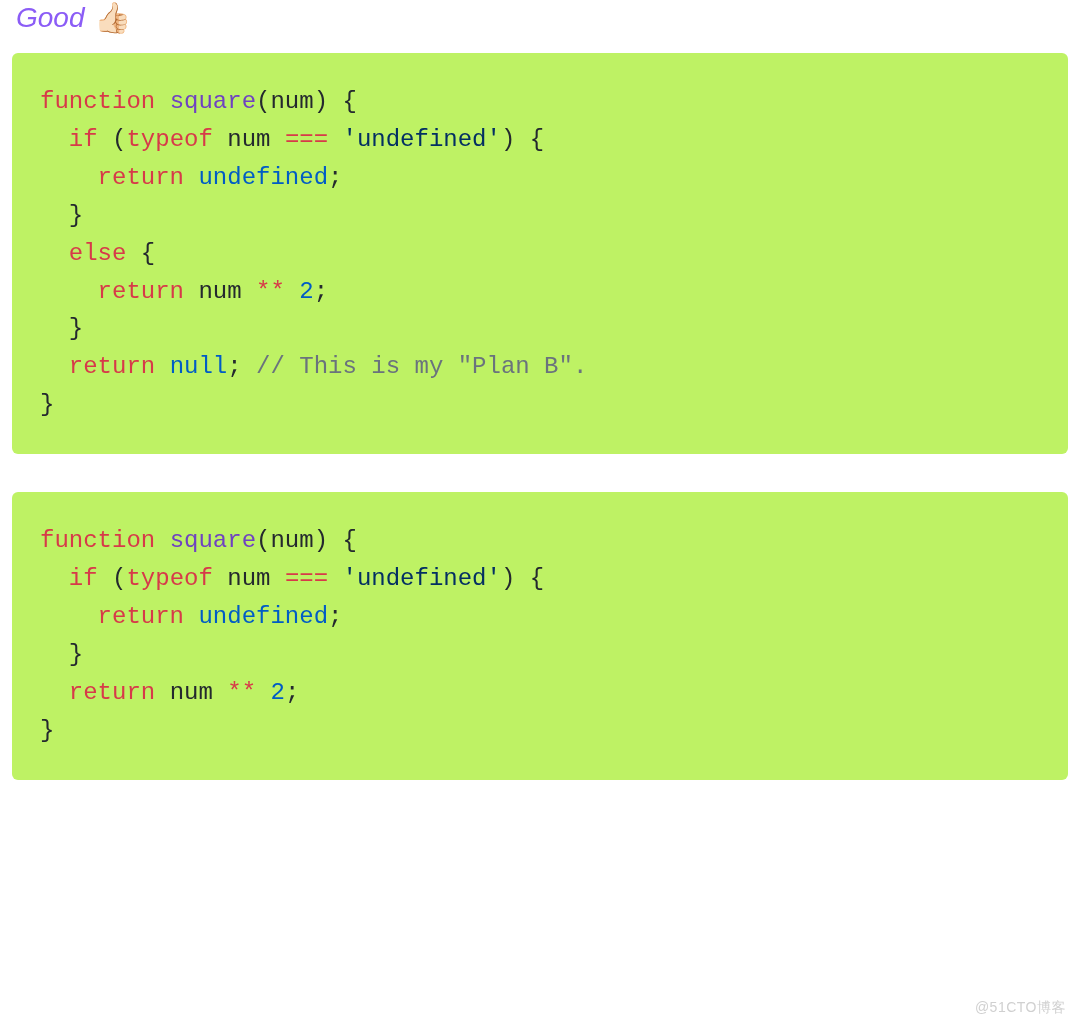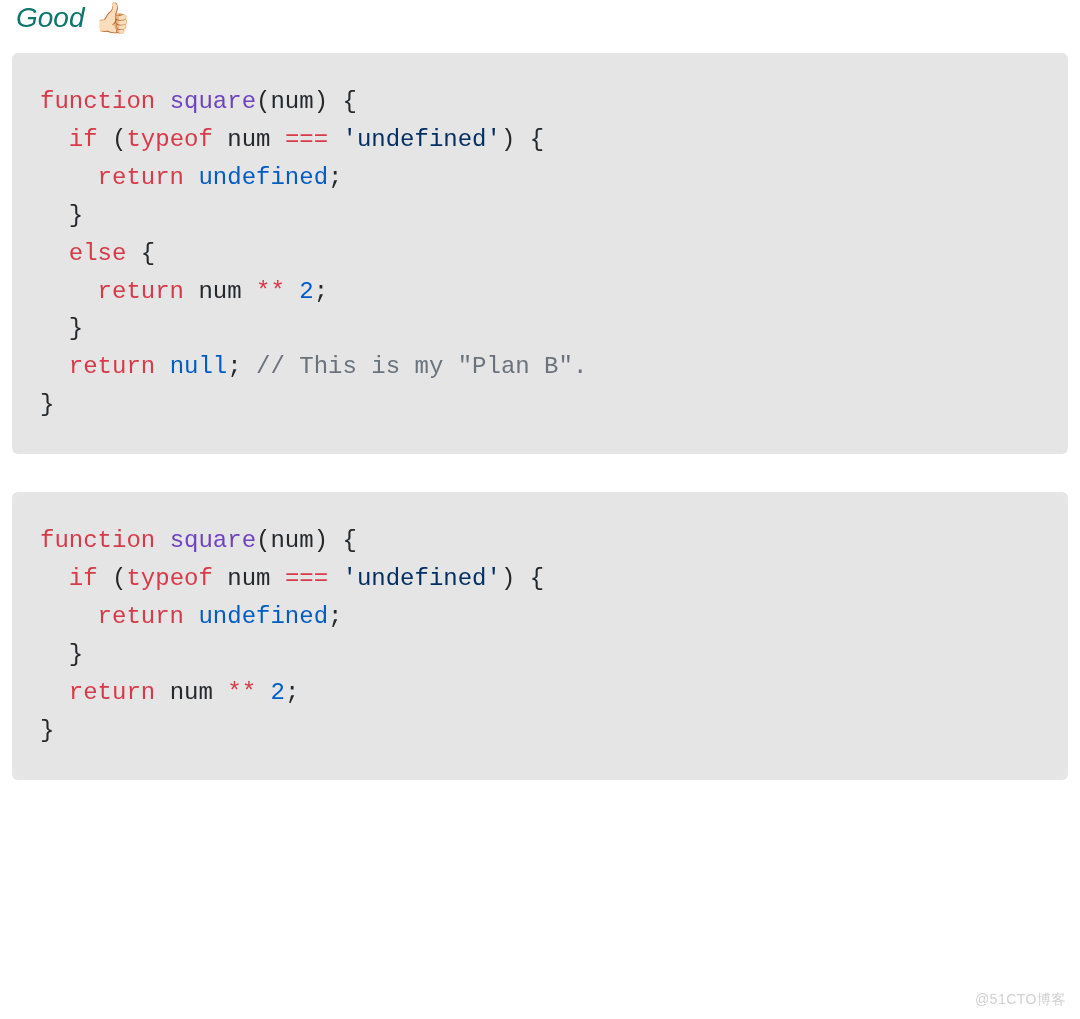--- a/index.html
+++ b/index.html
@@ -9,30 +9,30 @@
     width: 1080px;
     background: #ffffff;
     font-family: -apple-system, BlinkMacSystemFont, "Segoe UI", Helvetica, Arial, sans-serif;
     color: #24292e;
   }
   .wrap { padding: 0 12px 20px 12px; }
   .label {
     font-style: italic;
     font-size: 28px;
     font-weight: 400;
-    color: #0f766e;
+    color: #8b5cf6;
     margin: 0 0 18px 4px;
     display: flex;
     align-items: center;
     gap: 10px;
     text-align: center;
   }
   .emoji { font-style: normal; font-size: 30px; }
   .codeblock {
-    background: #e5e5e5;
+    background: #bef264;
     border-radius: 6px;
     padding: 30px 28px;
     margin-bottom: 38px;
   }
   pre {
     margin: 0;
     font-family: "SFMono-Regular", Consolas, "Liberation Mono", Menlo, monospace;
     font-size: 24px;
     line-height: 1.58;
     white-space: pre;
@@ -40,21 +40,21 @@
   }
   .tok-kw { color: #d73a49; }
   .tok-fn { color: #6f42c1; }
   .tok-str { color: #032f62; }
   .tok-lit { color: #005cc5; }
   .tok-num { color: #005cc5; }
   .tok-com { color: #6a737d; }
   .watermark {
     position: fixed;
     right: 14px;
-    bottom: 10px;
+    bottom: 2px;
     color: #d0d0d0;
     font-size: 14px;
     letter-spacing: 0.5px;
   }
 </style>
 </head>
 <body>
 
 <div class="wrap">
 

